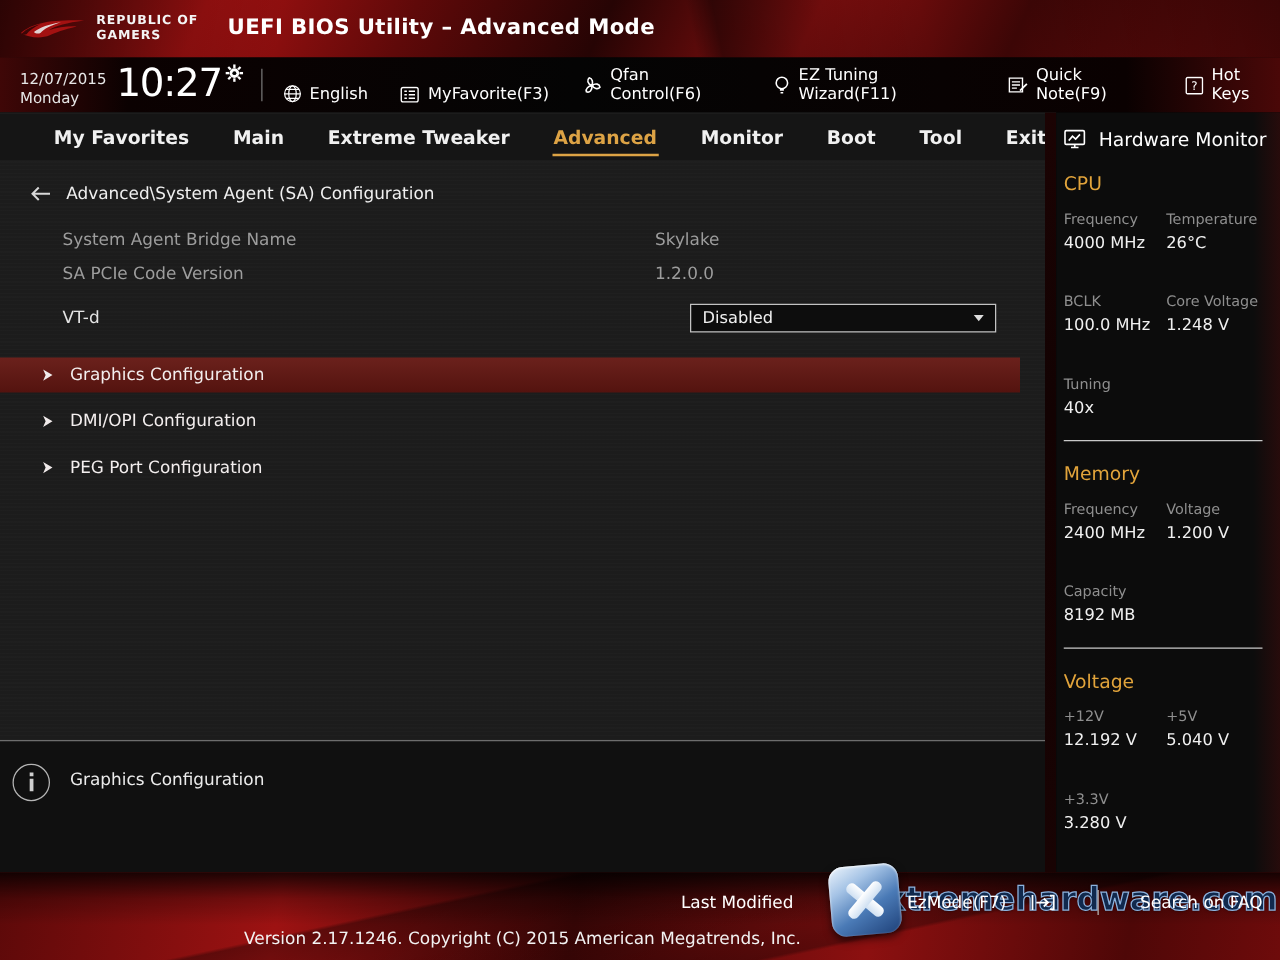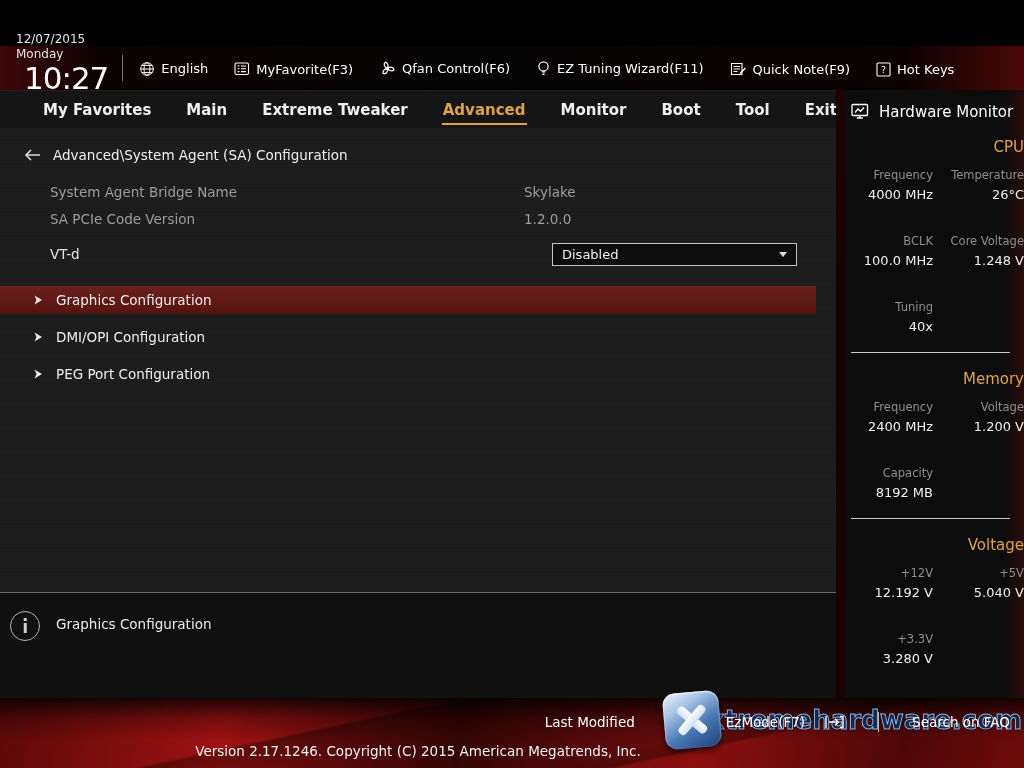--- a/index.html
+++ b/index.html
@@ -14,21 +14,21 @@
       linear-gradient(255deg, rgba(0,0,0,.5) 0%, transparent 20%),
       linear-gradient(115deg,#7c0c0c 0%,#a81212 16%,#5f0909 32%,#260404 47%,#8d1010 63%,#3c0606 79%,#7a0c0c 100%);
   }
   .brand{position:absolute;left:16px;top:4px;display:flex;align-items:center;gap:9px;}
   .brand-text{font-size:10px;font-weight:700;letter-spacing:.7px;color:#f4f4f4;line-height:1.25;}
   .banner-title{position:absolute;left:182px;top:12px;font-size:17px;font-weight:700;color:#fff;letter-spacing:.3px;margin:0;}
 
   
   .toolbar{position:absolute;top:46px;left:0;width:1024px;height:44px;display:flex;align-items:center;
     background:linear-gradient(90deg,#3f0707 0%,#0b0101 10%,#040404 45%,#0a0101 88%,#4a0808 100%);}
-  .clock{display:flex;align-items:flex-start;margin-left:16px;flex-direction:column;}
+  .clock{display:flex;align-items:flex-start;margin-left:16px;}
   .datecol{font-size:12px;color:#e6e6e6;line-height:1.25;margin-top:5px;}
   .time{font-size:31px;color:#fff;margin-left:8px;line-height:1;margin-top:1px;letter-spacing:-1px;}
   .gear{margin-left:2px;margin-top:0px;}
   .vdiv{width:1px;height:26px;background:#777;margin:0 16px 0 14px;}
   .tool-items{display:flex;align-items:flex-end;gap:26px;}
   .tool-item{display:flex;align-items:center;gap:6px;font-size:13px;color:#fff;cursor:default;}
 
   
   .tabs{position:absolute;top:90px;left:0;width:845px;height:38px;background:#151515;
         display:flex;align-items:center;gap:33px;padding-left:42px;box-sizing:border-box;border-top:1px solid #1f1f1f;text-align:center;}
@@ -64,21 +64,21 @@
   .info-dot{position:absolute;left:50%;top:6px;width:2.5px;height:2.5px;background:#cfcfcf;transform:translateX(-50%);}
   .info-stem{position:absolute;left:50%;top:11px;width:2.5px;height:10px;background:#cfcfcf;transform:translateX(-50%);}
   .help-text{font-size:13.5px;color:#ebebeb;margin:23px 0 0 16px;}
 
   
   .gapcol{position:absolute;top:90px;left:836px;width:9px;height:608px;
     background:linear-gradient(180deg,#1b0303,#120202 40%,#180303);}
 
   
   .sidebar{position:absolute;top:90px;left:845px;width:179px;height:608px;background:#0c0c0c;
-    background-image:linear-gradient(270deg,rgba(120,10,10,.25) 0%,transparent 12%);text-align:right;}
+    background-image:linear-gradient(270deg,rgba(120,10,10,.25) 0%,transparent 12%);}
   .hm-header{display:flex;align-items:center;gap:8px;padding:13px 0 0 6px;font-size:15px;color:#fff;}
   .hm-section-title{color:#e2a43b;font-size:15px;margin:17px 0 12px 6px;}
   .hm-grid{display:grid;grid-template-columns:82px 1fr;row-gap:32px;margin-left:6px;}
   .hm-label{font-size:11.5px;color:#8f8f8f;}
   .hm-value{font-size:13px;color:#f0f0f0;margin-top:5px;}
   .hm-divider{height:1px;background:#c9c9c9;margin:18px 14px 0 6px;}
 
   
   .footer{position:absolute;top:698px;left:0;width:1024px;height:70px;
     background:
@@ -104,20 +104,36 @@
   .wm-text{margin-left:-12px;font-size:26px;font-weight:700;color:#11294d;
     -webkit-text-stroke:1px #8cb2dd;text-shadow:0 1px 2px rgba(0,0,0,.55);}
 
   svg{display:block;}
 </style>
 </head>
 <body>
 
 <div class="screen">
 
+  <header class="banner">
+    <div class="brand">
+      <span>
+        <svg width="52" height="38" viewBox="0 0 140 46">
+          <path d="M2 32 C28 10 66 3 138 5 C100 10 78 16 62 26 C80 20 104 17 122 18 C94 25 76 31 64 37 C46 45 18 42 2 32 Z" fill="#a31111"></path>
+          <path d="M30 30 C44 20 62 13 88 9 C66 16 52 23 44 32 C39 35 33 33 30 30 Z" fill="#e8e8e8" opacity="0.9"></path>
+          <path d="M4 33 C14 24 28 17 44 13 C30 20 20 27 14 35 C10 37 6 36 4 33 Z" fill="#3a0606"></path>
+        </svg>
+      </span>
+      <div class="brand-text">
+        <div>REPUBLIC OF</div>
+        <div>GAMERS</div>
+      </div>
+    </div>
+    <h1 class="banner-title">UEFI BIOS Utility – Advanced Mode</h1>
+  </header>
 
   <div class="toolbar">
     <div class="clock">
       <div class="datecol">
         <div>12/07/2015</div>
         <div>Monday</div>
       </div>
       <div class="time">10:27</div>
       <span class="gear">
         <svg width="15" height="15" viewBox="0 0 16 16">

